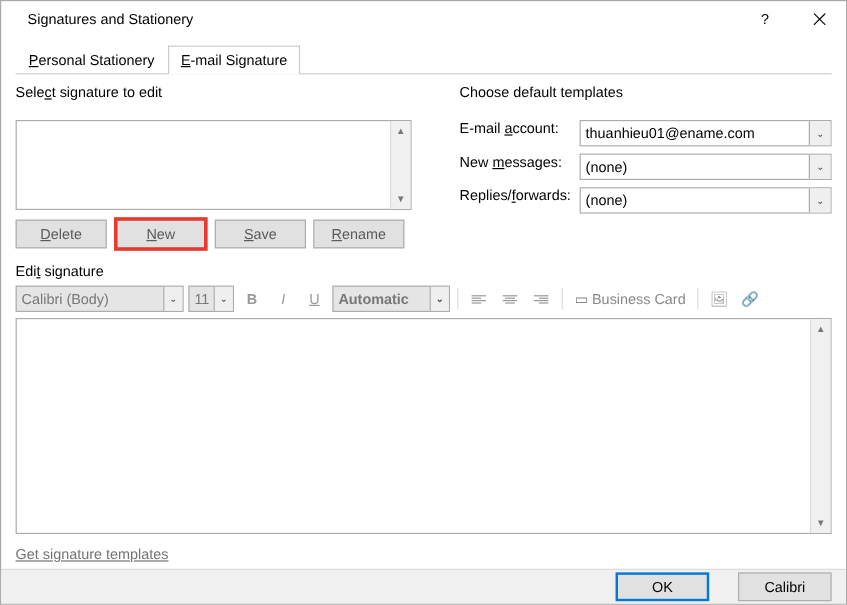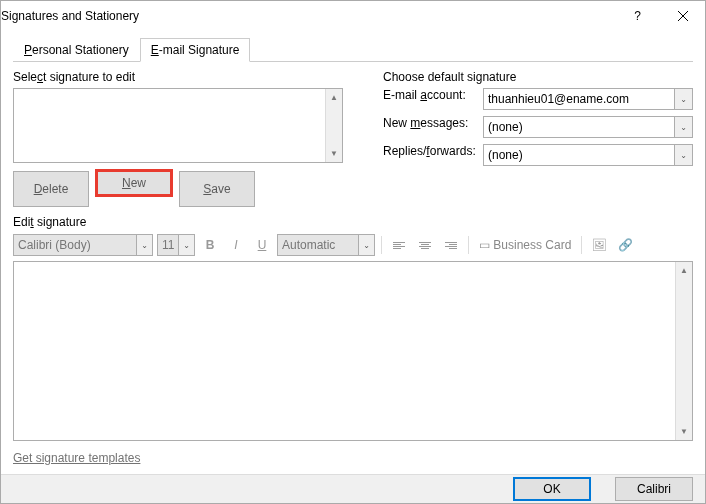--- a/index.html
+++ b/index.html
@@ -1,57 +1,57 @@
 <!DOCTYPE html>
 <html><head>
 <meta charset="utf-8">
 <style>
 * { box-sizing: border-box; margin: 0; padding: 0; font-family: "Segoe UI", Tahoma, sans-serif; font-size: 12px; }
 body { background: #fff; width: 706px; height: 504px; border: 1px solid #aaa; position: relative; }
 
-.titlebar { height: 30px; display: flex; align-items: center; padding-left: 0; }
+.titlebar { height: 30px; display: flex; align-items: center; padding-left: 22px; }
 .titlebar-title { flex: 1; color: #000; }
 .titlebar-btn { width: 45px; height: 30px; display: flex; align-items: center; justify-content: center; color: #000; }
 .titlebar-btn svg { width: 10px; height: 10px; }
 
 .content { padding: 6px 12px 0 12px; }
 
 .tabs { display: flex; border-bottom: 1px solid #ccc; margin-bottom: 8px; }
 .tab { padding: 4px 10px; border: 1px solid transparent; border-bottom: none; position: relative; top: 1px; }
 .tab.active { border-color: #ccc; background: #fff; border-bottom: 1px solid #fff; }
 .tab .u { text-decoration: underline; }
 
 .row { display: flex; gap: 20px; }
 .left-col { flex: 0 0 350px; }
 .right-col { flex: 1; }
 
-.group-label { display: block; margin-bottom: 4px; }
+.group-label { display: block; margin-bottom: 16px; }
 
 .listbox { width: 330px; height: 75px; border: 1px solid #adadad; background: #fff; position: relative; }
 .listbox .scrollbar { position: absolute; right: 0; top: 0; bottom: 0; width: 17px; background: #f0f0f0; border-left: 1px solid #dcdcdc; }
 .listbox .scrollbar .thumb-up { position: absolute; top: 0; left: 0; right: 0; height: 17px; display: flex; align-items: center; justify-content: center; color: #777; font-size: 8px; }
 .listbox .scrollbar .thumb-down { position: absolute; bottom: 0; left: 0; right: 0; height: 17px; display: flex; align-items: center; justify-content: center; color: #777; font-size: 8px; }
 
 .btn-row { display: flex; gap: 6px; margin-top: 8px; }
-.btn { width: 76px; height: 36px; border: 1px solid #adadad; background: #e1e1e1; display: flex; align-items: center; justify-content: center; color: #5a5a5a; }
+.btn { width: 76px; height: 24px; border: 1px solid #adadad; background: #e1e1e1; display: flex; align-items: center; justify-content: center; color: #5a5a5a; }
 .btn.highlighted { border: 3px solid #e83b2f; width: 78px; height: 28px; position: relative; top: -2px; }
 
 .field-row { display: flex; align-items: flex-start; margin-bottom: 6px; }
 .field-label { width: 100px; }
 .dropdown { flex: 1; height: 22px; border: 1px solid #adadad; background: #fff; display: flex; align-items: center; padding: 0 4px; position: relative; }
 .dropdown .dd-arrow { position: absolute; right: 0; top: 0; bottom: 0; width: 18px; border-left: 1px solid #adadad; background: #efefef; display: flex; align-items: center; justify-content: center; font-size: 8px; color: #555; }
 
 .edit-label { margin-top: 8px; }
 
 .toolbar { display: flex; align-items: center; gap: 4px; margin-top: 4px; margin-bottom: 4px; height: 24px; }
 .tb-dd { height: 22px; border: 1px solid #adadad; background: #e5e5e5; display: flex; align-items: center; padding: 0 4px; position: relative; color: #777; }
 .tb-dd .dd-arrow { position: absolute; right: 0; top: 0; bottom: 0; width: 16px; border-left: 1px solid #adadad; background: #efefef; display: flex; align-items: center; justify-content: center; font-size: 8px; color: #555; }
 .tb-font { width: 140px; }
 .tb-size { width: 38px; }
-.tb-color { width: 98px; }
+.tb-color { width: 98px; font-weight: bold; }
 .tb-btn { width: 22px; height: 22px; display: flex; align-items: center; justify-content: center; color: #999; font-family: "Times New Roman", serif; font-size: 14px; }
 .tb-sep { width: 1px; height: 18px; background: #ddd; margin: 0 2px; }
 .tb-iconbtn { height: 22px; padding: 0 4px; display: flex; align-items: center; gap: 3px; color: #888; font-size: 11px; }
 
 .editor { width: 100%; height: 180px; border: 1px solid #adadad; background: #fff; position: relative; }
 .editor .scrollbar { position: absolute; right: 0; top: 0; bottom: 0; width: 17px; background: #f0f0f0; border-left: 1px solid #dcdcdc; }
 .editor .scrollbar .thumb-up { position: absolute; top: 0; left: 0; right: 0; height: 17px; display: flex; align-items: center; justify-content: center; color: #777; font-size: 8px; }
 .editor .scrollbar .thumb-down { position: absolute; bottom: 0; left: 0; right: 0; height: 17px; display: flex; align-items: center; justify-content: center; color: #777; font-size: 8px; }
 
 .link { color: #737373; text-decoration: underline; display: inline-block; margin-top: 10px; }
@@ -95,25 +95,28 @@
       <div class="btn-row">
         <div class="btn">
             <span><u>D</u>elete</span>
           </div>
         <div class="btn highlighted">
             <span><u>N</u>ew</span>
           </div>
         <div class="btn">
             <span><u>S</u>ave</span>
           </div>
+        <div class="btn">
+            <span><u>R</u>ename</span>
+          </div>
       </div>
     </div>
 
     <div class="right-col">
-      <span class="group-label">Choose default signature</span>
+      <span class="group-label">Choose default templates</span>
       <div class="field-row">
         <span class="field-label">E-mail <u>a</u>ccount:</span>
         <div class="dropdown">
           <span>thuanhieu01@ename.com</span>
           <div class="dd-arrow">⌄</div>
         </div>
       </div>
       <div class="field-row">
         <span class="field-label">New <u>m</u>essages:</span>
         <div class="dropdown">

